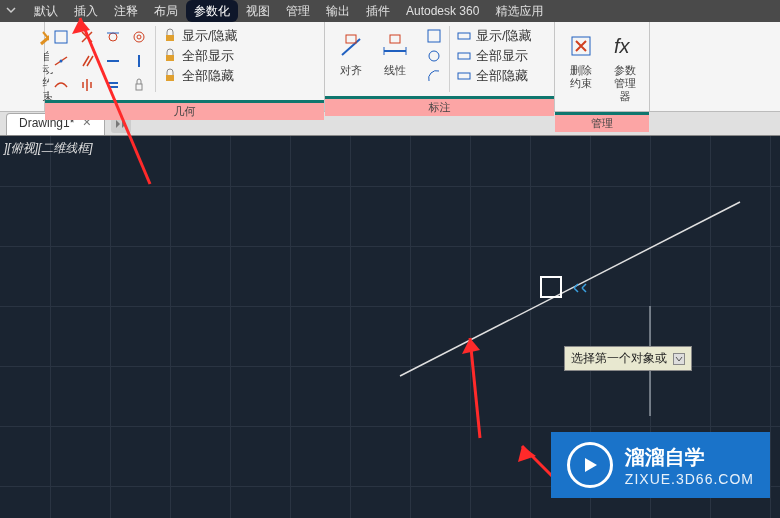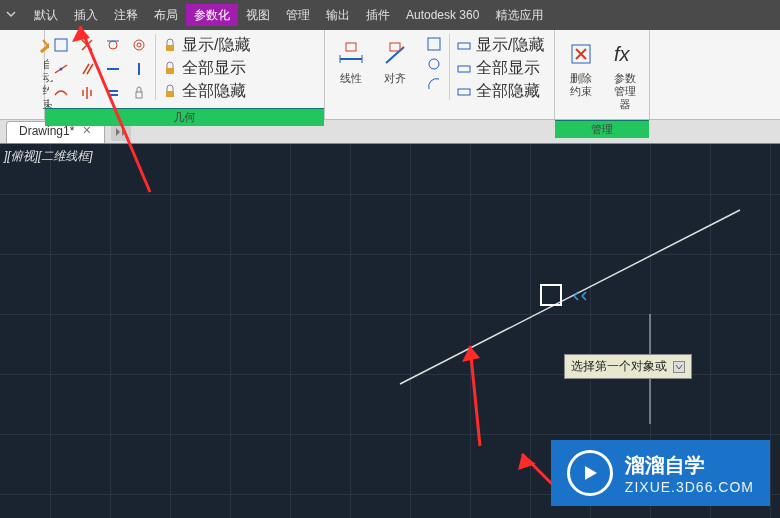--- a/index.html
+++ b/index.html
@@ -7,68 +7,69 @@
   width: 780px;
   height: 518px;
   font-family: "Microsoft YaHei", sans-serif;
   font-size: 12px;
   background: #333;
   overflow: hidden;
   position: relative;
 }
 .menubar {
   background: #4a4a4a;
-  height: 30px;
+  height: 22px;
   display: flex;
   align-items: center;
   padding: 0 4px;
 }
 .menubar-icon {
   width: 14px;
   height: 14px;
   margin-right: 8px;
   display: flex;
   align-items: center;
 }
 .menu-item {
   color: #e0e0e0;
   padding: 0 8px;
   font-size: 12px;
   line-height: 22px;
   cursor: pointer;
 }
 .menu-item.active {
-  background: #a21caf;
+  background: #0f172a;
   color: #fff;
+  border-radius: 6px;
 }
 .ribbon {
   background: #f5f5f5;
   height: 90px;
   display: flex;
   border-bottom: 1px solid #bbb;
 }
 .panel {
   border-right: 1px solid #c5c5c5;
   display: flex;
   flex-direction: column;
   position: relative;
 }
 .panel-content {
   flex: 1;
   display: flex;
   align-items: flex-start;
   padding: 4px;
 }
 .panel-title {
-  background: #22c55e;
+  background: #fca5a5;
   text-align: center;
   font-size: 11px;
   color: #444;
   padding: 1px 0;
-  border-top: 1px solid #0f766e;
+  border-top: 3px solid #0f766e;
 }
 .icon-grid {
   display: grid;
   gap: 2px;
 }
 .geom-grid { grid-template-columns: repeat(4, 24px); grid-template-rows: repeat(3, 22px); }
 .icon-btn {
   width: 24px;
   height: 22px;
   background: #f5f5f5;
@@ -99,21 +100,21 @@
   color: #444;
   text-align: center;
   line-height: 1.2;
 }
 .link-row {
   display: flex;
   align-items: center;
   gap: 4px;
   padding: 1px 2px;
   cursor: pointer;
-  font-size: 16px;
+  font-size: 13px;
   color: #333;
 }
 .tabbar {
   background: #e0e0e0;
   height: 24px;
   display: flex;
   align-items: flex-end;
   border-bottom: 1px solid #888;
   padding-left: 6px;
 }
@@ -372,36 +373,36 @@
       </div>
     </div>
     <div class="panel-title">几何</div>
   </div>
 
   <div class="panel" style="width:230px;">
     <div class="panel-content">
       <div class="big-btn">
         <span class="icon-slot">
           <svg width="30" height="30">
+              <line x1="6" y1="24" x2="24" y2="8" stroke="#2060c0" stroke-width="2"></line>
+              <rect x="10" y="4" width="10" height="8" fill="none" stroke="#d04020"></rect>
+            </svg>
+        </span>
+        <span class="label">对齐</span>
+      </div>
+      <div class="big-btn">
+        <span class="icon-slot">
+          <svg width="30" height="30">
               <line x1="4" y1="20" x2="26" y2="20" stroke="#2060c0" stroke-width="2"></line>
               <line x1="4" y1="16" x2="4" y2="24" stroke="#2060c0"></line>
               <line x1="26" y1="16" x2="26" y2="24" stroke="#2060c0"></line>
               <rect x="10" y="4" width="10" height="8" fill="none" stroke="#d04020"></rect>
             </svg>
         </span>
         <span class="label">线性</span>
-      </div>
-      <div class="big-btn">
-        <span class="icon-slot">
-          <svg width="30" height="30">
-              <line x1="6" y1="24" x2="24" y2="8" stroke="#2060c0" stroke-width="2"></line>
-              <rect x="10" y="4" width="10" height="8" fill="none" stroke="#d04020"></rect>
-            </svg>
-        </span>
-        <span class="label">对齐</span>
       </div>
       <div style="display:flex;flex-direction:column;margin-left:6px;">
         <div class="icon-btn" style="width:22px;height:20px;">
             <svg width="14" height="14">
               <rect x="1" y="1" width="12" height="12" fill="none" stroke="#2060c0"></rect>
             </svg>
           </div>
         <div class="icon-btn" style="width:22px;height:20px;">
             <svg width="14" height="14">
               <circle cx="7" cy="7" r="5" fill="none" stroke="#2060c0"></circle>
@@ -428,20 +429,21 @@
           <span>全部显示</span>
         </div>
         <div class="link-row">
           <svg width="16" height="16">
               <rect x="2" y="5" width="12" height="6" fill="none" stroke="#2060c0"></rect>
             </svg>
           <span>全部隐藏</span>
         </div>
       </div>
     </div>
+    <div class="panel-title">标注</div>
   </div>
 
   <div class="panel" style="width:95px;">
     <div class="panel-content">
       <div class="big-btn">
         <span class="icon-slot">
           <svg width="30" height="30">
               <rect x="6" y="6" width="18" height="18" fill="none" stroke="#2060c0"></rect>
               <path d="M10 10 L20 20 M10 20 L20 10" stroke="#d04020" stroke-width="2"></path>
             </svg>

